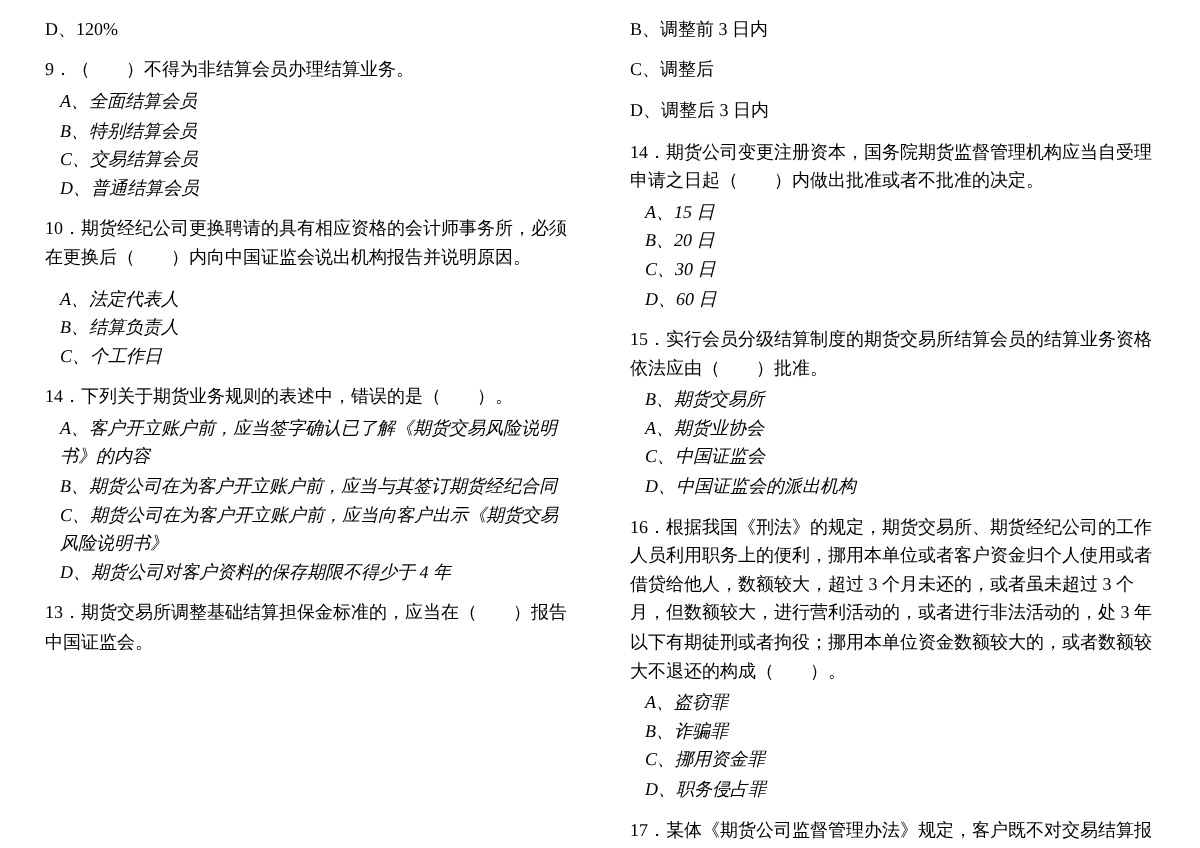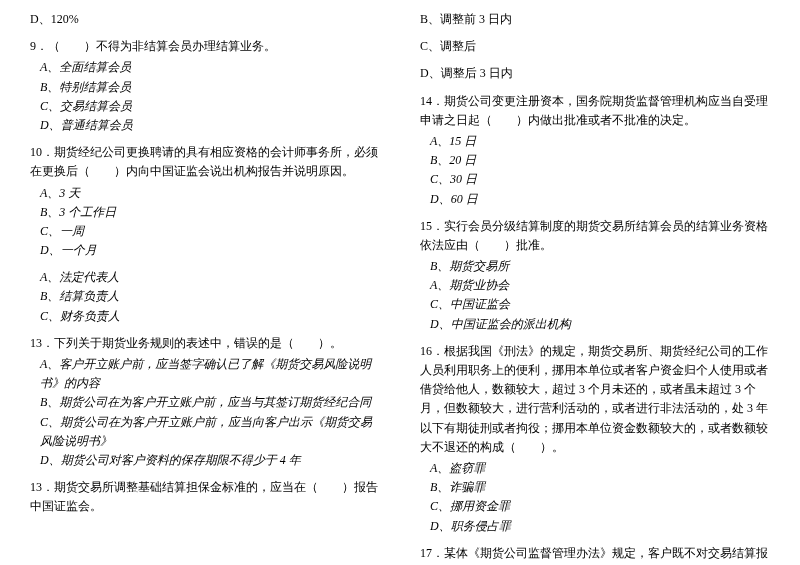--- a/index.html
+++ b/index.html
@@ -64,38 +64,32 @@
         <div class="options">
           <div class="option">A、全面结算会员</div>
           <div class="option">B、特别结算会员</div>
           <div class="option">C、交易结算会员</div>
           <div class="option">D、普通结算会员</div>
         </div>
       </div>
 
       <div class="question-block">
         <div class="question-text">10．期货经纪公司更换聘请的具有相应资格的会计师事务所，必须在更换后（　　）内向中国证监会说出机构报告并说明原因。</div>
-        <div class="options">
-          <div class="option">A、3 天</div>
-          <div class="option">B、3 个工作日</div>
-          <div class="option">C、一周</div>
-          <div class="option">D、一个月</div>
-        </div>
       </div>
 
       <div class="question-block">
         <div class="options">
           <div class="option">A、法定代表人</div>
           <div class="option">B、结算负责人</div>
-          <div class="option">C、财务负责人</div>
+          <div class="option">C、个工作日</div>
         </div>
       </div>
 
       <div class="question-block">
-        <div class="question-text">13．下列关于期货业务规则的表述中，错误的是（　　）。</div>
+        <div class="question-text">14．下列关于期货业务规则的表述中，错误的是（　　）。</div>
         <div class="options">
           <div class="option">A、客户开立账户前，应当签字确认已了解《期货交易风险说明书》的内容</div>
           <div class="option">B、期货公司在为客户开立账户前，应当与其签订期货经纪合同</div>
           <div class="option">C、期货公司在为客户开立账户前，应当向客户出示《期货交易风险说明书》</div>
           <div class="option">D、期货公司对客户资料的保存期限不得少于 4 年</div>
         </div>
       </div>
 
       <div class="question-block">
         <div class="question-text">13．期货交易所调整基础结算担保金标准的，应当在（　　）报告中国证监会。</div>

